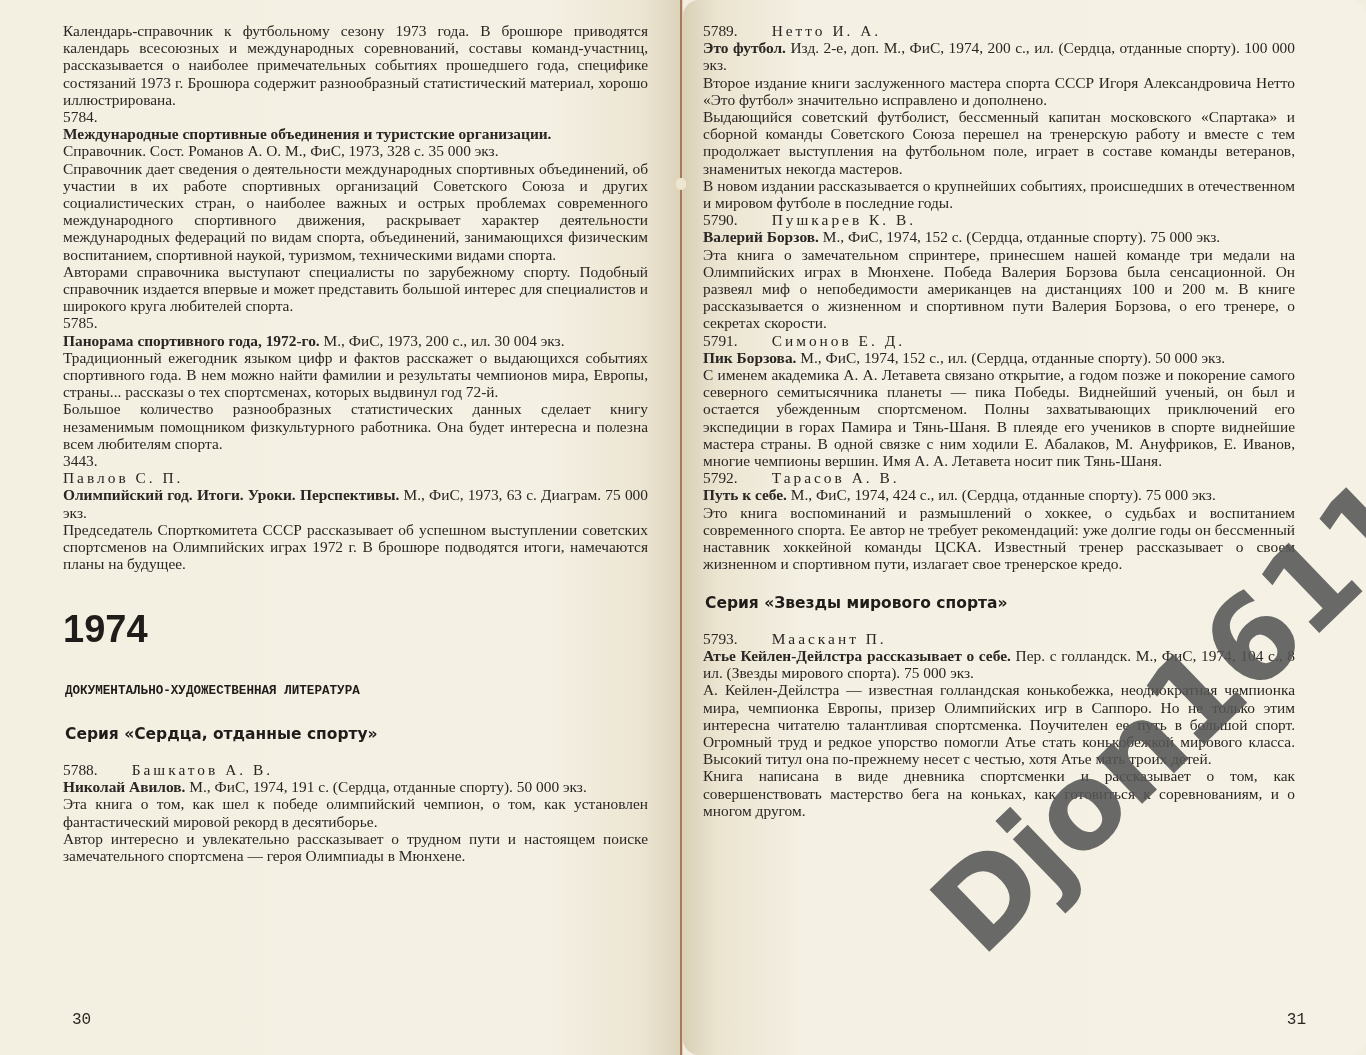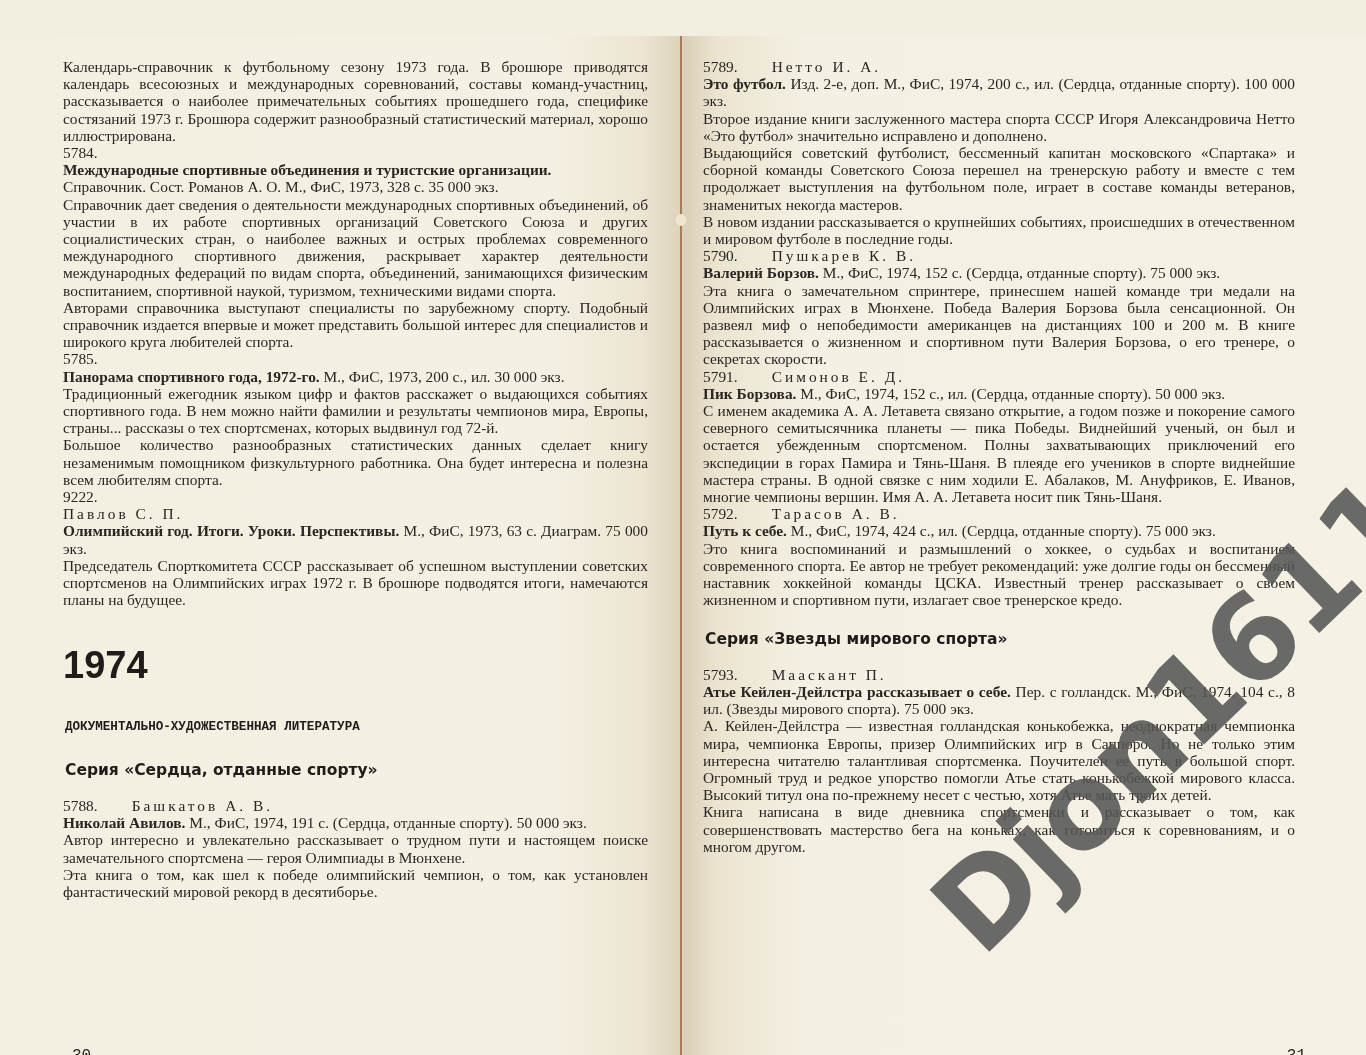--- a/index.html
+++ b/index.html
@@ -2,31 +2,32 @@
 <html><head>
 <meta charset="utf-8">
 <style>
   html, body { margin: 0; padding: 0; }
   body {
     width: 1366px; height: 1055px; overflow: hidden; position: relative;
     background: #f2eee0;
     font-family: "Liberation Serif", "DejaVu Serif", serif;
     color: #2a2623;
   }
-  .spread { position: absolute; inset: 0; display: flex; margin-top: 36px; }
+  .spread { position: absolute; inset: 0; display: flex; }
   .page {
     position: relative; height: 1055px; box-sizing: border-box;
   }
   .page.left {
     width: 683px;
     background: linear-gradient(90deg, #f3efe1 0%, #f4f0e3 80%, #ece5d2 94%, #dcd2ba 100%);
   }
   .page.right {
     width: 683px;
     background: linear-gradient(90deg, #d9cfb6 0%, #ebe4d0 5%, #f4f0e3 18%, #f5f1e4 100%);
+    border-radius: 16px;
   }
   .spine {
     position: absolute; left: 680px; top: 0; width: 2px; height: 1055px;
     background: #a77b56; z-index: 2;
   }
   .spine-knot {
     position: absolute; left: 676px; top: 178px; width: 10px; height: 12px;
     border-radius: 5px; background: #efe6cf; z-index: 3;
   }
   .col {
@@ -83,44 +84,44 @@
         <span class="num">5784.</span>
         <p class="p"><span class="title">Международные спортивные объединения и туристские организации.</span><br>
         <span>Справочник. Сост. Романов А. О. М., ФиС, 1973, 328 с. 35 000 экз.</span></p>
         <p class="p">Справочник дает сведения о деятельности международных спортивных объединений, об участии в их работе спортивных организаций Советского Союза и других социалистических стран, о наиболее важных и острых проблемах современного международного спортивного движения, раскрывает характер деятельности международных федераций по видам спорта, объединений, занимающихся физическим воспитанием, спортивной наукой, туризмом, техническими видами спорта.</p>
         <p class="p">Авторами справочника выступают специалисты по зарубежному спорту. Подобный справочник издается впервые и может представить большой интерес для специалистов и широкого круга любителей спорта.</p>
       </div>
 
       <div>
         <span class="num">5785.</span>
         <p class="p"><span class="title">Панорама спортивного года, 1972-го.</span>
-        <span>М., ФиС, 1973, 200 с., ил. 30 000 экз.</span></p>
+        <span>М., ФиС, 1973, 200 с., ил. 30 004 экз.</span></p>
         <p class="p">Традиционный ежегодник языком цифр и фактов расскажет о выдающихся событиях спортивного года. В нем можно найти фамилии и результаты чемпионов мира, Европы, страны... рассказы о тех спортсменах, которых выдвинул год 72-й.</p>
         <p class="p">Большое количество разнообразных статистических данных сделает книгу незаменимым помощником физкультурного работника. Она будет интересна и полезна всем любителям спорта.</p>
       </div>
 
       <div>
-        <span class="num">9222.</span>
+        <span class="num">3443.</span>
         <span class="num author">Павлов С. П.</span>
         <p class="p"><span class="title">Олимпийский год. Итоги. Уроки. Перспективы.</span>
         <span>М., ФиС, 1973, 63 с. Диаграм. 75 000 экз.</span></p>
         <p class="p">Председатель Спорткомитета СССР рассказывает об успешном выступлении советских спортсменов на Олимпийских играх 1972 г. В брошюре подводятся итоги, намечаются планы на будущее.</p>
       </div>
 
       <div class="year-heading">1974</div>
       <div class="section-heading">ДОКУМЕНТАЛЬНО-ХУДОЖЕСТВЕННАЯ ЛИТЕРАТУРА</div>
       <div class="series-heading">Серия «Сердца, отданные спорту»</div>
       <div class="gap-after-heading"></div>
 
       <div>
         <p class="p"><span class="num-inline">5788.</span><span class="author">Башкатов А. В.</span></p>
         <p class="p"><span class="title">Николай Авилов.</span>
         <span>М., ФиС, 1974, 191 с. (Сердца, отданные спорту). 50 000 экз.</span></p>
+        <p class="p">Эта книга о том, как шел к победе олимпийский чемпион, о том, как установлен фантастический мировой рекорд в десятиборье.</p>
         <p class="p">Автор интересно и увлекательно рассказывает о трудном пути и настоящем поиске замечательного спортсмена — героя Олимпиады в Мюнхене.</p>
-        <p class="p">Эта книга о том, как шел к победе олимпийский чемпион, о том, как установлен фантастический мировой рекорд в десятиборье.</p>
       </div>
     </div>
     <div class="page-number">30</div>
   </div>
 
   <div class="page right">
     <div class="col">
 
       <div>
         <p class="p"><span class="num-inline">5789.</span><span class="author">Нетто И. А.</span></p>

